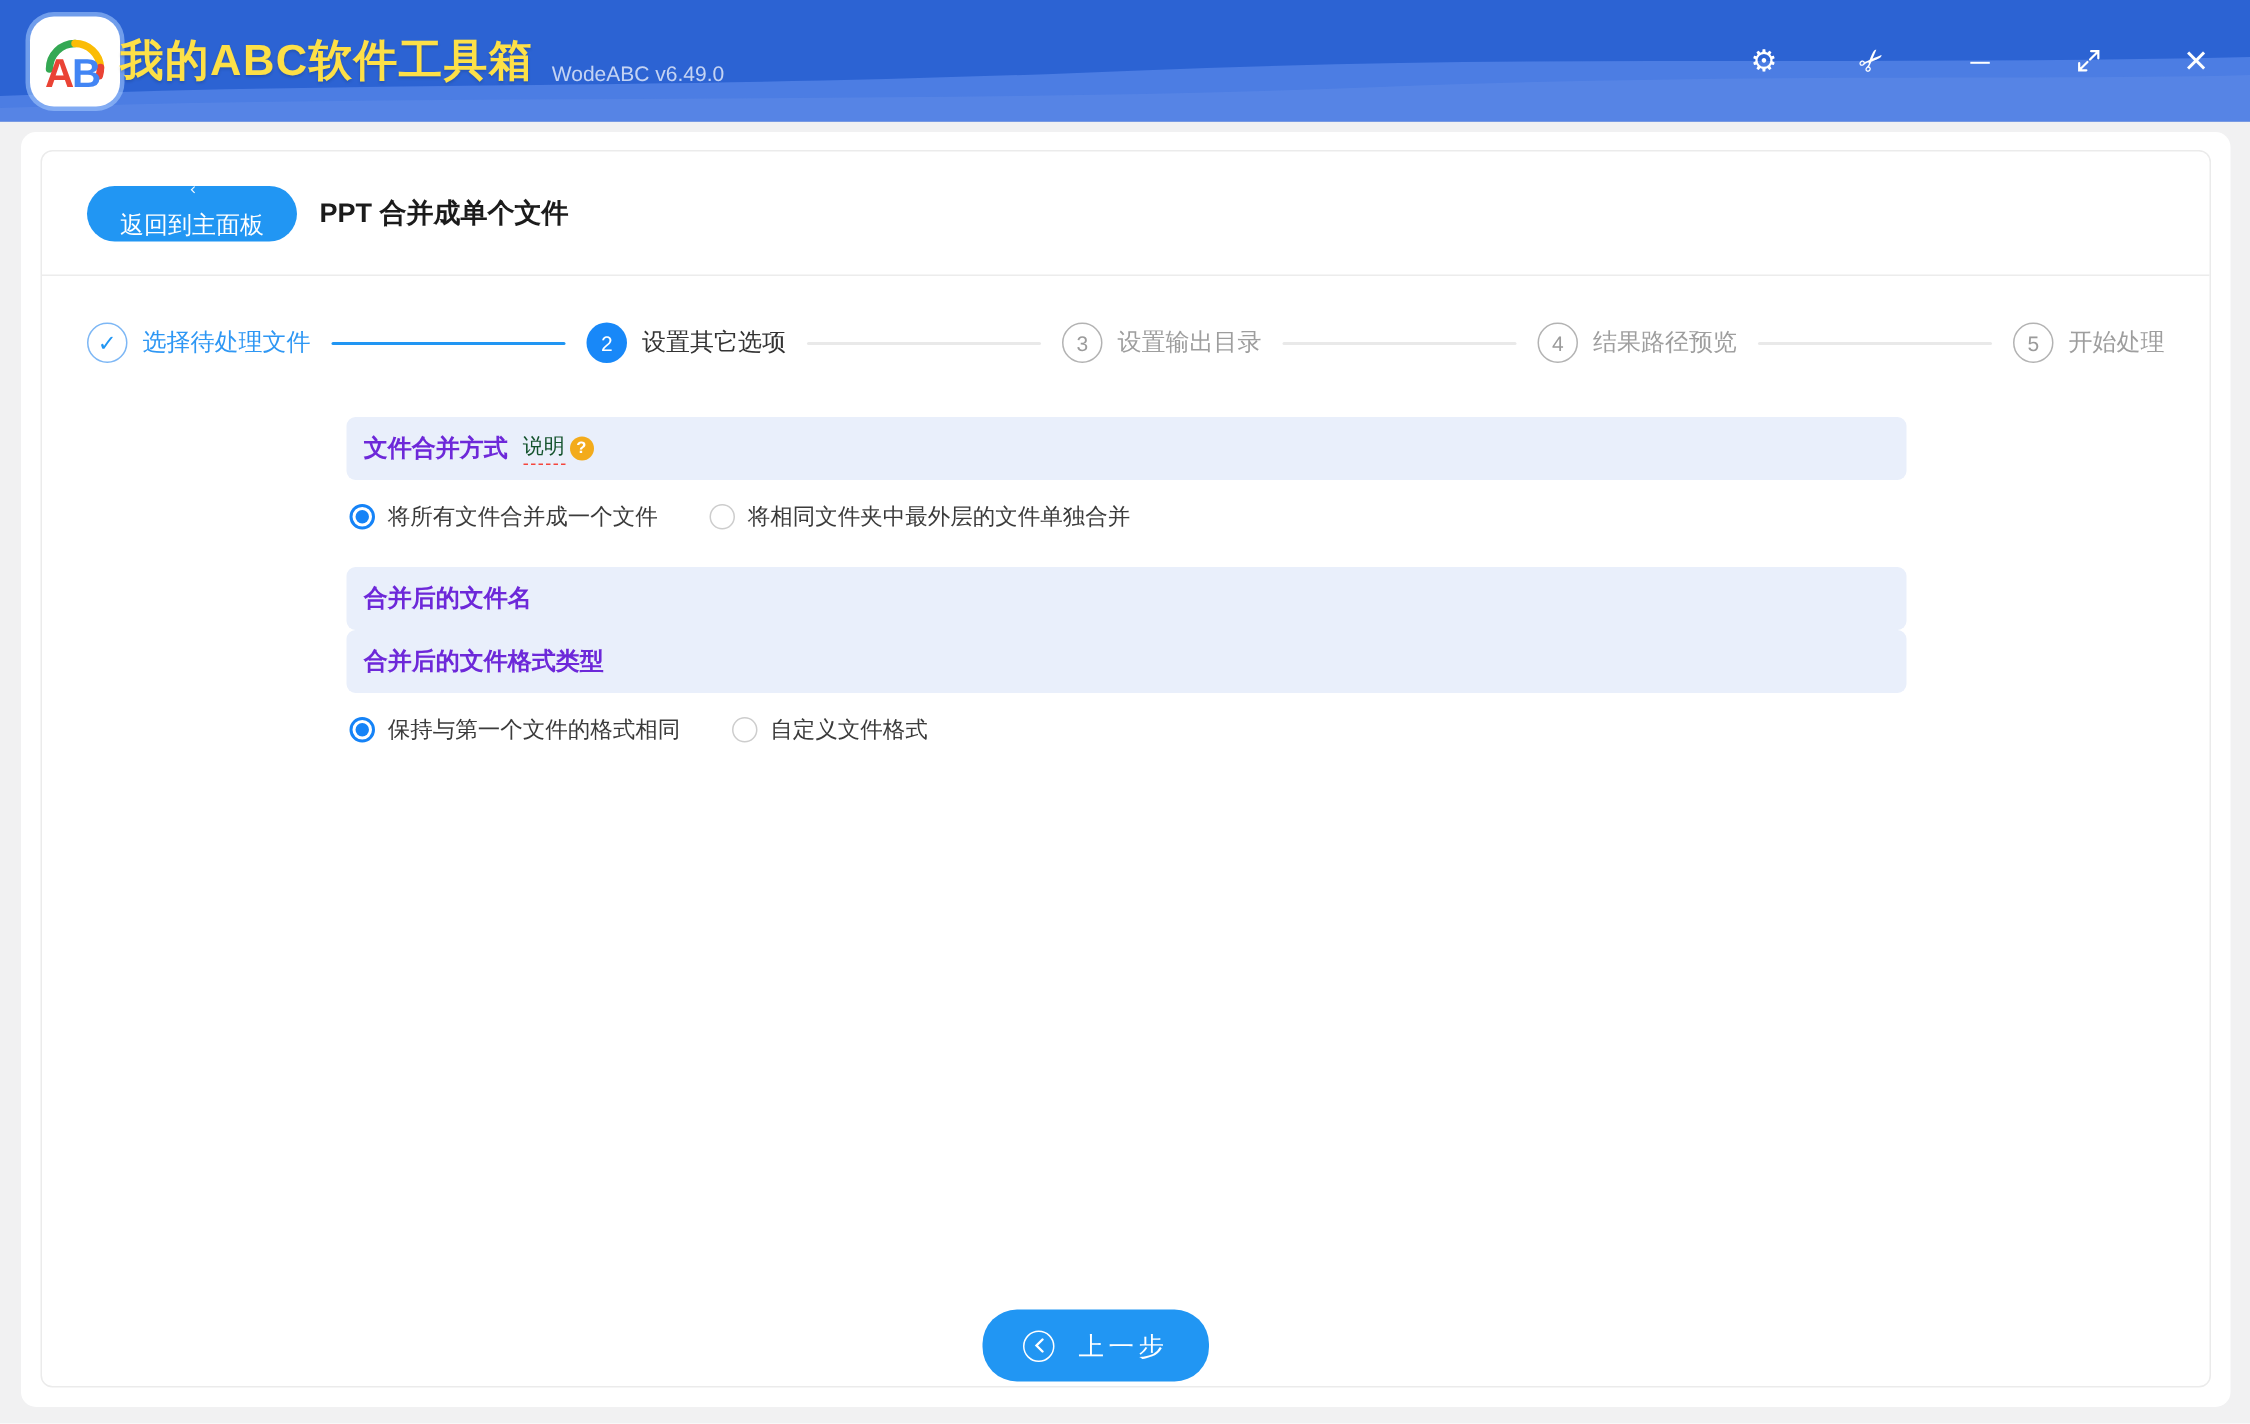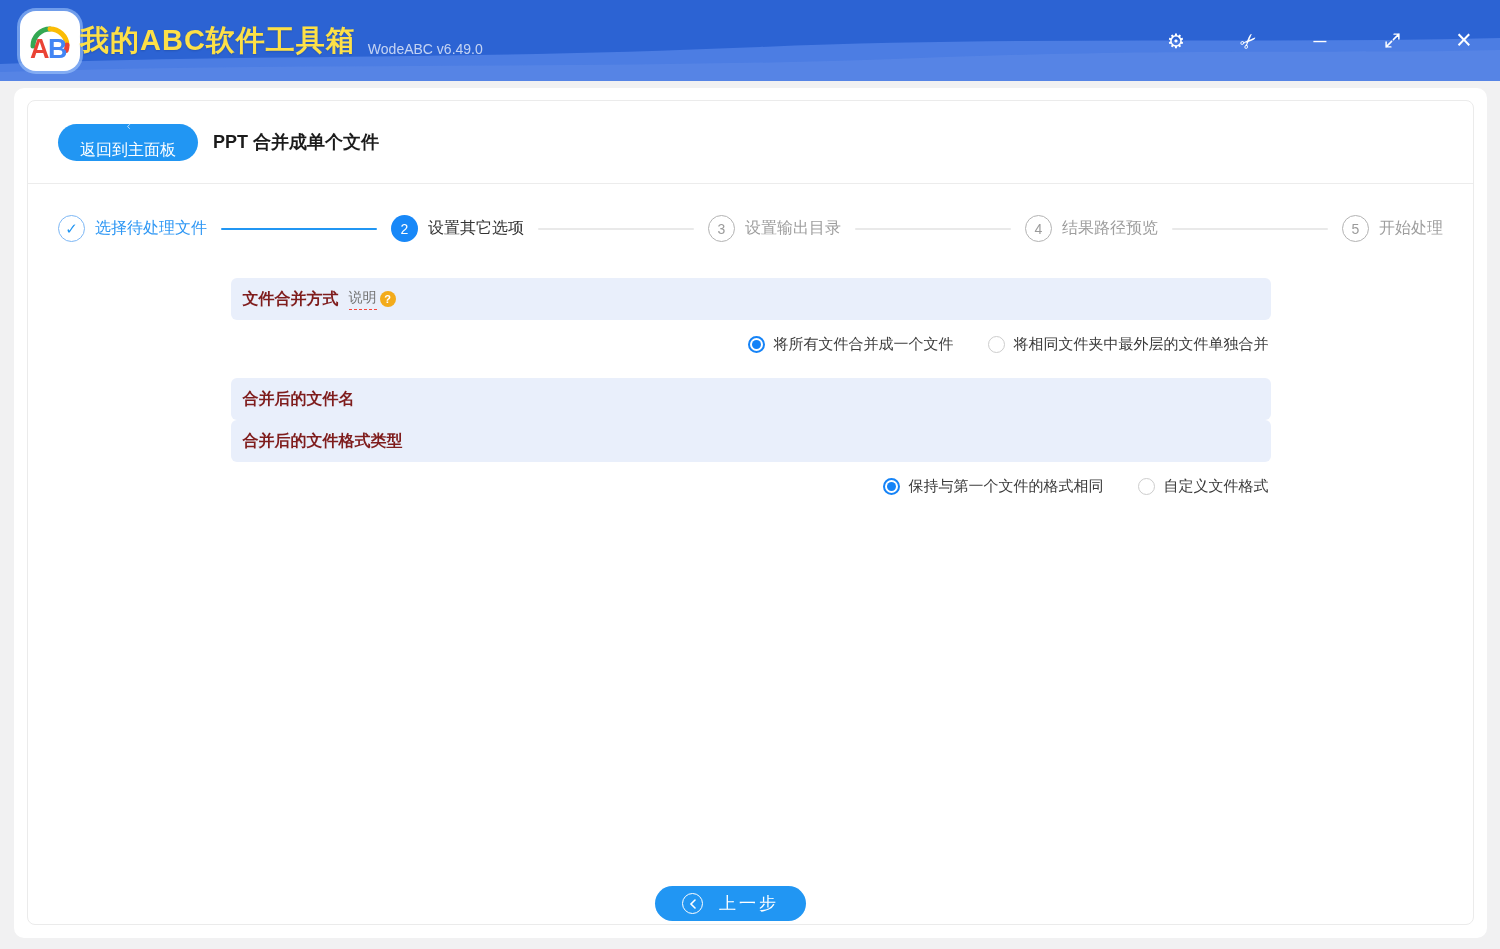--- a/index.html
+++ b/index.html
@@ -98,50 +98,50 @@
   .step.pending .step-label { color: #9e9e9e; }
   .connector { flex: 1; height: 2px; background: #e9e9e9; margin: 0 14px; border-radius: 1px; }
   .connector.done { background: #2196f3; }
 
   
   .content { width: 1040px; margin: 36px auto 0; }
   .section-bar {
     height: 42px; background: #e9effb; border-radius: 6px;
     display: flex; align-items: center; padding: 0 12px;
   }
-  .section-title { font-size: 16px; font-weight: bold; color: #7f1d1d; }
+  .section-title { font-size: 16px; font-weight: bold; color: #6d28d9; }
   .help { display: flex; align-items: center; margin-left: 10px; cursor: pointer; }
   .help-text {
-    color: #737373; font-size: 14px;
+    color: #14532d; font-size: 14px;
     border-bottom: 1.5px dashed #f5463d; padding-bottom: 2px;
   }
   .help-q {
     width: 16px; height: 16px; margin-left: 3px;
     background: #f3ab1b; color: #fff; border-radius: 50%;
     font-size: 11px; font-weight: bold;
     display: flex; align-items: center; justify-content: center;
   }
-  .options { display: flex; align-items: center; padding: 15px 2px 24px; gap: 34px; justify-content: flex-end; }
+  .options { display: flex; align-items: center; padding: 15px 2px 24px; gap: 34px; }
   .option { display: flex; align-items: center; gap: 9px; font-size: 15px; color: #3b3b3b; cursor: pointer; }
   .radio { width: 17px; height: 17px; border-radius: 50%; position: relative; background: #fff;
            border: 1px solid #cdcdcd; flex-shrink: 0; }
   .radio.checked { border: 2px solid #1583f7; }
   .radio.checked::after {
     content: ""; position: absolute; inset: 2px;
     border-radius: 50%; background: #1583f7;
   }
 
   
   .footer {
     position: absolute; left: 0; right: 0; bottom: 3px;
     display: flex; justify-content: center; gap: 31px;
     transform: translateX(-20px);
   }
   .nav-btn {
-    height: 35px; border: none; border-radius: 23px;
+    height: 48px; border: none; border-radius: 23px;
     background: #2196f3; color: #fff;
     font-family: inherit; font-size: 17px; letter-spacing: 3px;
     display: flex; align-items: center; gap: 16px;
     padding: 0 27px; cursor: pointer;
   }
   .circ {
     width: 21px; height: 21px; border: 1.5px solid #fff; border-radius: 50%;
     display: flex; align-items: center; justify-content: center; flex-shrink: 0;
   }
 </style>

